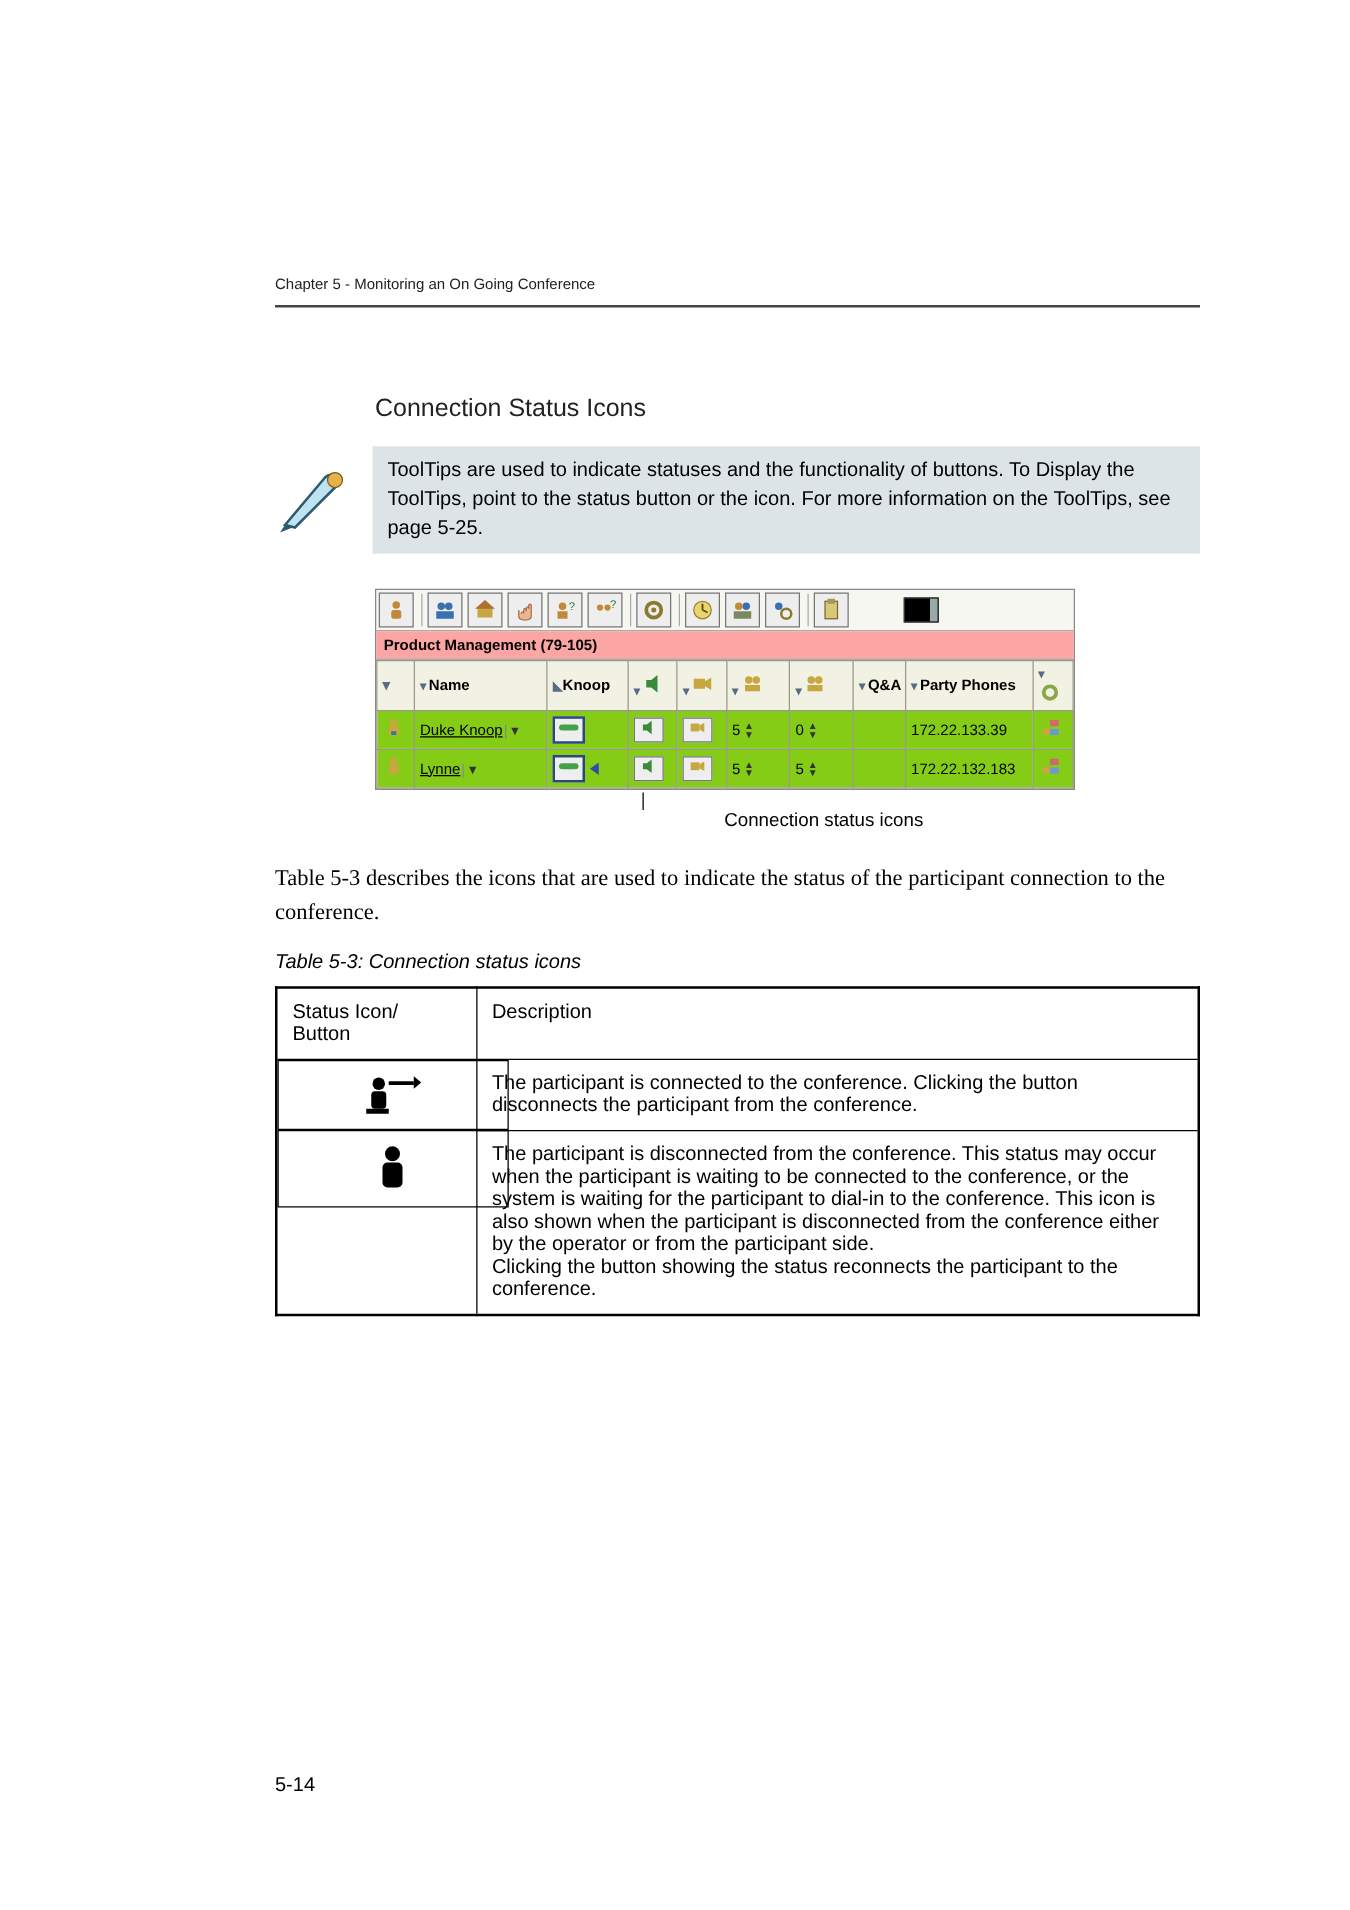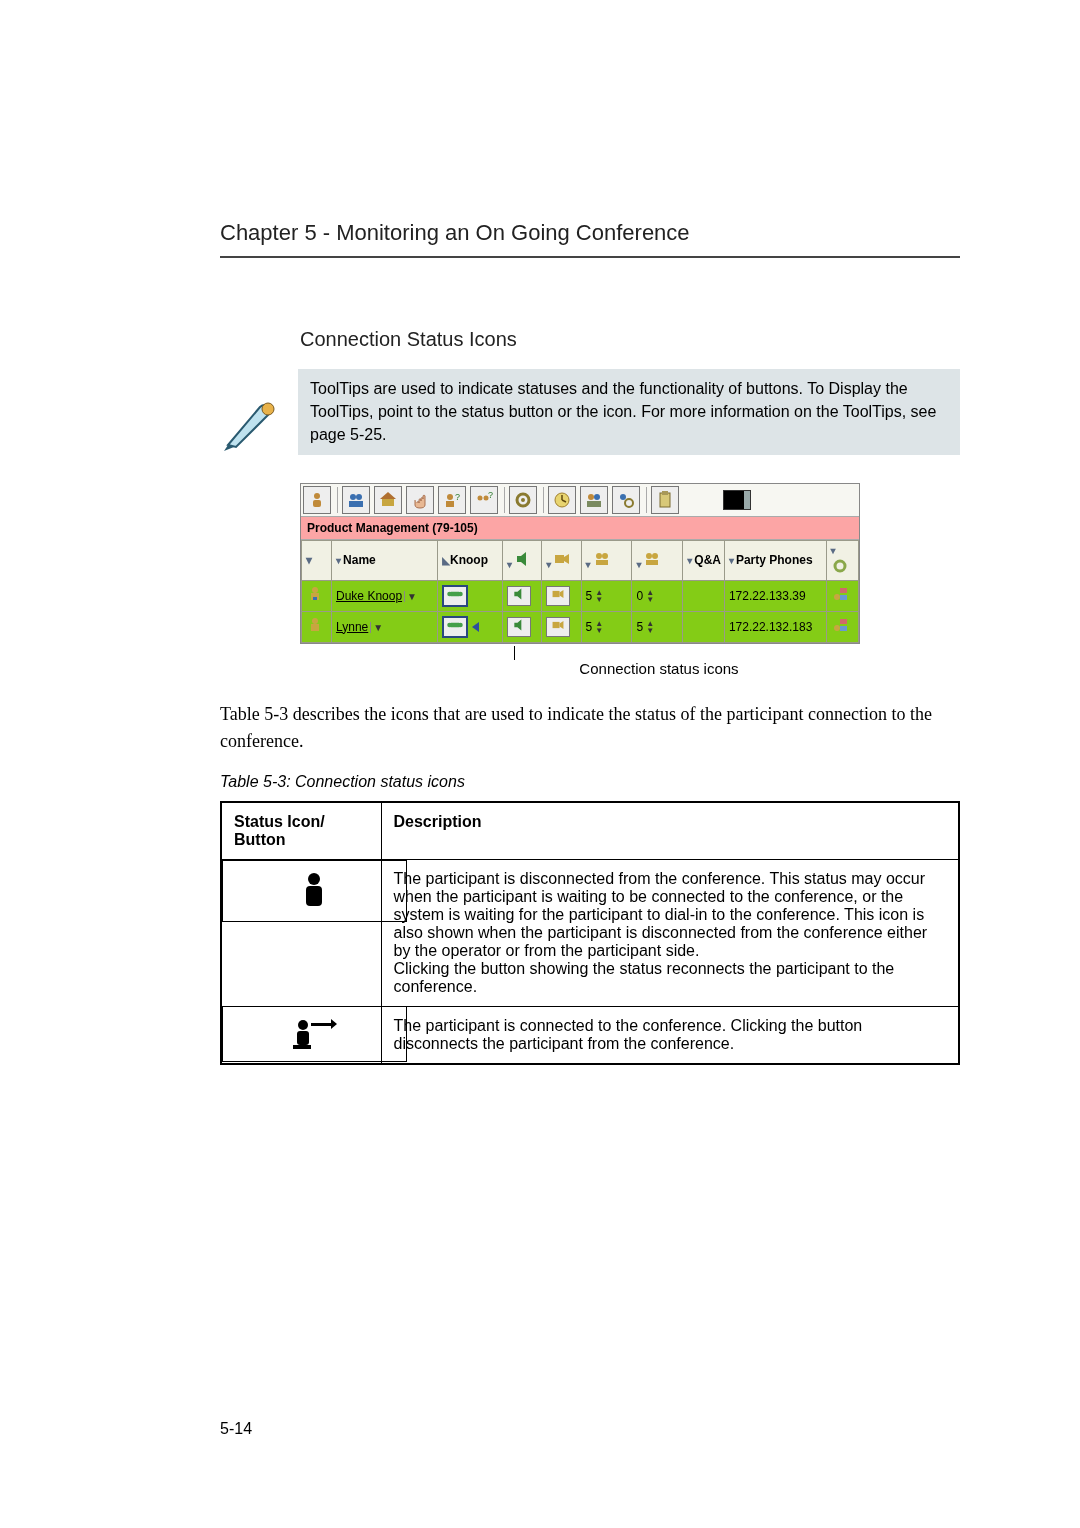--- a/index.html
+++ b/index.html
@@ -1,20 +1,20 @@
 <!DOCTYPE html>
 <html><head>
 <meta charset="utf-8">
 <style>
   html,body{margin:0;padding:0;background:#fff;font-family:Arial,Helvetica,sans-serif;color:#000;font-size:16px}
   .page{width:1080px;min-height:1528px;margin:0 auto;padding:220px 120px 60px 220px;box-sizing:border-box;position:relative}
-  .chapter{font-size:22px;color:#222;margin-bottom:10px}
+  .chapter{font-size:12px;color:#222;margin-bottom:10px}
   hr.rule{border:none;border-top:2px solid #444;margin:6px 0 70px 0}
   .section-title{font-size:20px;color:#222;margin:0 0 18px 80px}
-  .note-row{display:flex;align-items:flex-end;margin-bottom:28px}
+  .note-row{display:flex;align-items:center;margin-bottom:28px}
   .note-icon{width:60px;height:60px;margin-right:18px;flex:0 0 60px}
   .note-text{background:#dde4e7;padding:8px 12px;font-size:16px;line-height:1.45;flex:1}
   .panel-wrap{margin-left:80px;margin-bottom:14px}
   .panel{width:558px;border:1px solid #888;background:#f7f7f2;font-size:12px}
   .toolbar{display:flex;align-items:center;padding:2px;border-bottom:1px solid #aaa}
   .tbtn{width:26px;height:26px;border:1px solid #777;background:#eee;margin-right:4px;display:flex;align-items:center;justify-content:center}
   .tspacer2{width:2px;height:26px;border-left:1px solid #aaa;margin:0 2px}
   .swatch{width:26px;height:18px;border:1px solid #333;display:inline-block;position:relative;background:#000;margin-left:40px}
   .swatch::after{content:"";position:absolute;right:0;top:0;bottom:0;width:6px;background:#9aa}
   .conf-title{font-weight:bold;background:#fca5a5;padding:4px 6px;border-bottom:1px solid #aaa}
@@ -27,21 +27,21 @@
   .mini-btn{display:inline-block;width:22px;height:18px;border:1px solid #777;background:#eee;text-align:center;font-size:10px;line-height:18px}
   .mini-btn.sel{border:2px solid #2a4780}
   .spin{display:inline-flex;align-items:center}
   .spin .arrows{display:inline-flex;flex-direction:column;font-size:8px;line-height:7px;margin-left:3px;color:#333}
   .panel-caption{font-size:15px;text-align:center;margin:16px 0 24px 80px;width:558px;position:relative}
   .callout-line{position:absolute;left:134px;top:-14px;width:1px;height:14px;background:#000}
   .body-text{margin-left:0;font-size:18px;font-family:"Times New Roman",serif;line-height:1.5;margin-bottom:18px}
   .table-caption{font-style:italic;font-size:16px;margin-bottom:10px}
   table.desc{border-collapse:collapse;width:100%;border:2px solid #000}
   table.desc th,table.desc td{border:1px solid #000;padding:10px 12px;vertical-align:top;font-size:16px;text-align:left}
-  table.desc th{font-weight:bold}
+  table.desc th{font-weight:normal}
   .pg{position:absolute;left:220px;bottom:90px;font-size:16px}
   .ico-svg{width:20px;height:20px}
   .row-icon{width:18px;height:18px}
   .status-ico{display:inline-flex;align-items:center;justify-content:center;width:100%}
   .blue-tri{width:0;height:0;border-top:5px solid transparent;border-bottom:5px solid transparent;border-right:7px solid #2d4fa0;display:inline-block}
 </style>
 </head>
 <body>
 
 <div class="page">
@@ -286,37 +286,37 @@
         <col style="width:160px">
         <col>
       </colgroup>
     <tbody>
         <tr>
       <th>Status Icon/ Button</th>
       <th>Description</th>
     </tr>
     <tr>
       <td class="status-ico">
-        <svg width="30" height="40" viewBox="0 0 30 40">
-          <circle cx="15" cy="8" r="6" fill="#000"></circle>
-          <rect x="7" y="15" width="16" height="20" rx="4" fill="#000"></rect>
-        </svg>
-      </td>
-      <td style="white-space:pre-line">The participant is disconnected from the conference. This status may occur when the participant is waiting to be connected to the conference, or the system is waiting for the participant to dial-in to the conference. This icon is also shown when the participant is disconnected from the conference either by the operator or from the participant side.
-Clicking the button showing the status reconnects the participant to the conference.</td>
-    </tr>
-    <tr>
-      <td class="status-ico">
         <svg width="46" height="34" viewBox="0 0 46 34">
           <circle cx="12" cy="8" r="5" fill="#000"></circle>
           <rect x="6" y="14" width="12" height="14" rx="3" fill="#000"></rect>
           <rect x="20" y="6" width="20" height="3" fill="#000"></rect>
           <polygon points="40,2 46,7 40,12" fill="#000"></polygon>
           <rect x="2" y="28" width="18" height="4" fill="#000"></rect>
         </svg>
       </td>
       <td>The participant is connected to the conference. Clicking the button disconnects the participant from the conference.</td>
     </tr>
+    <tr>
+      <td class="status-ico">
+        <svg width="30" height="40" viewBox="0 0 30 40">
+          <circle cx="15" cy="8" r="6" fill="#000"></circle>
+          <rect x="7" y="15" width="16" height="20" rx="4" fill="#000"></rect>
+        </svg>
+      </td>
+      <td style="white-space:pre-line">The participant is disconnected from the conference. This status may occur when the participant is waiting to be connected to the conference, or the system is waiting for the participant to dial-in to the conference. This icon is also shown when the participant is disconnected from the conference either by the operator or from the participant side.
+Clicking the button showing the status reconnects the participant to the conference.</td>
+    </tr>
   </tbody>
     </table>
 
   <div class="pg">5-14</div>
 </div>
 
 </body></html>

